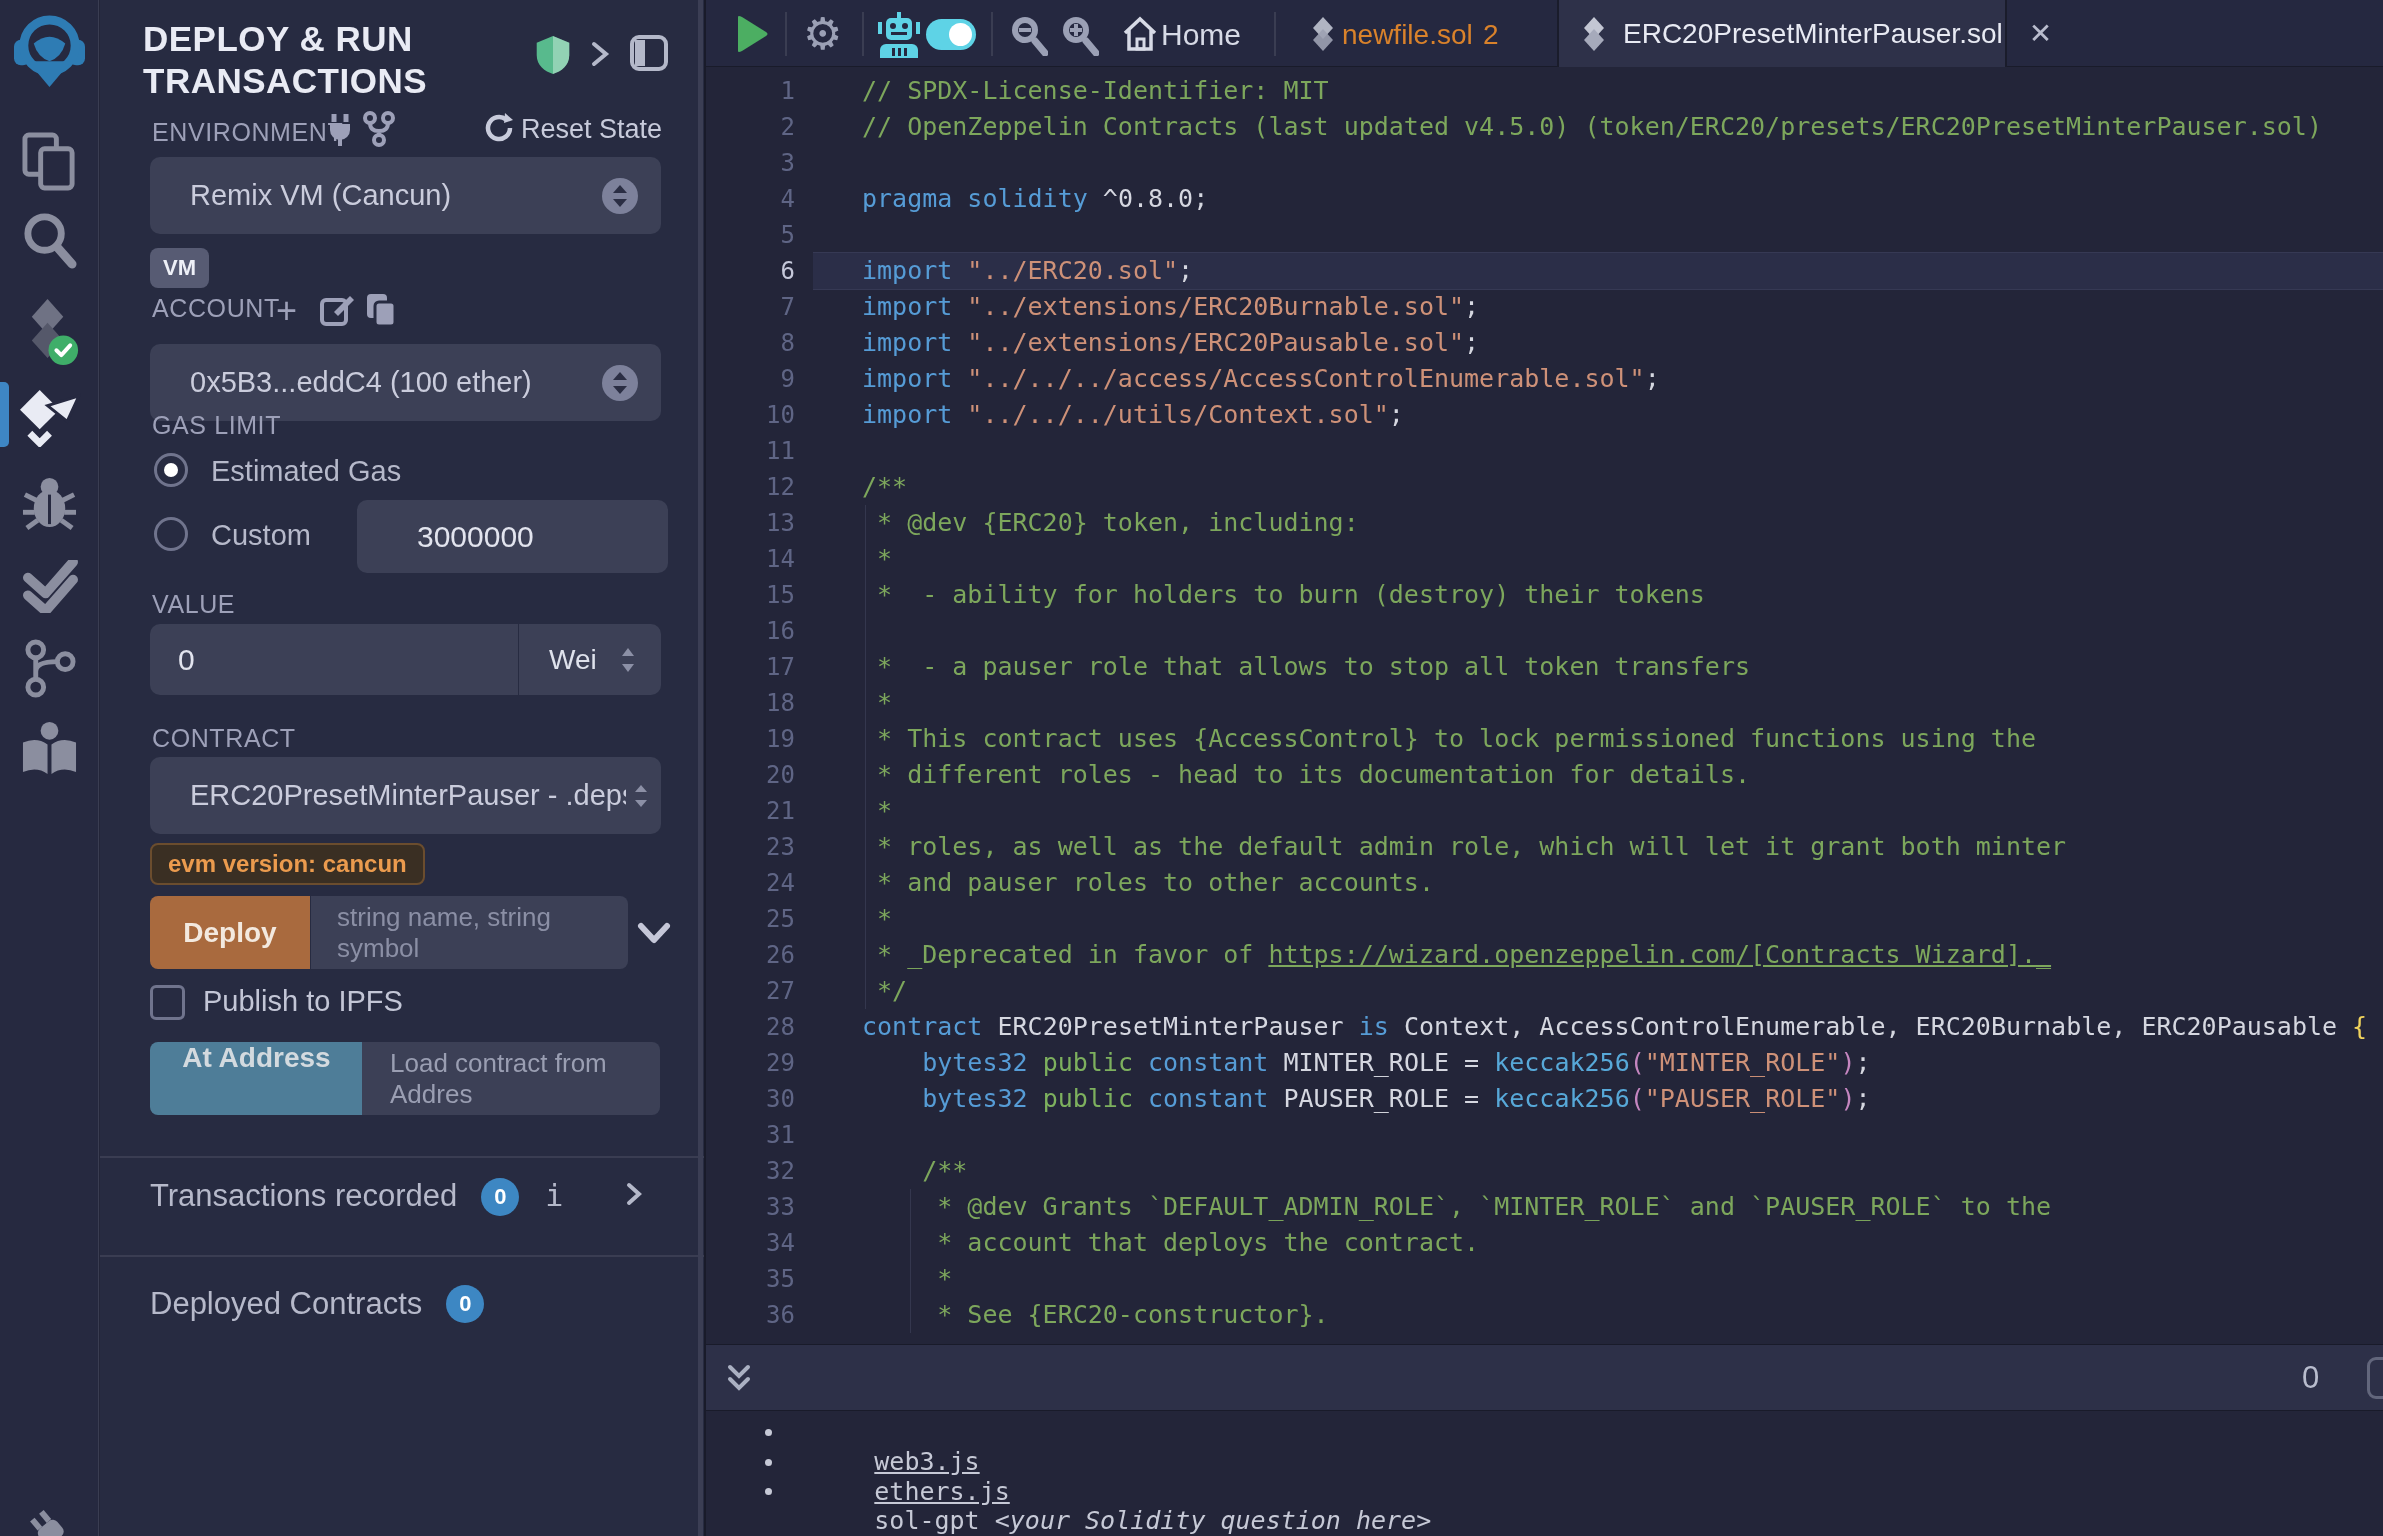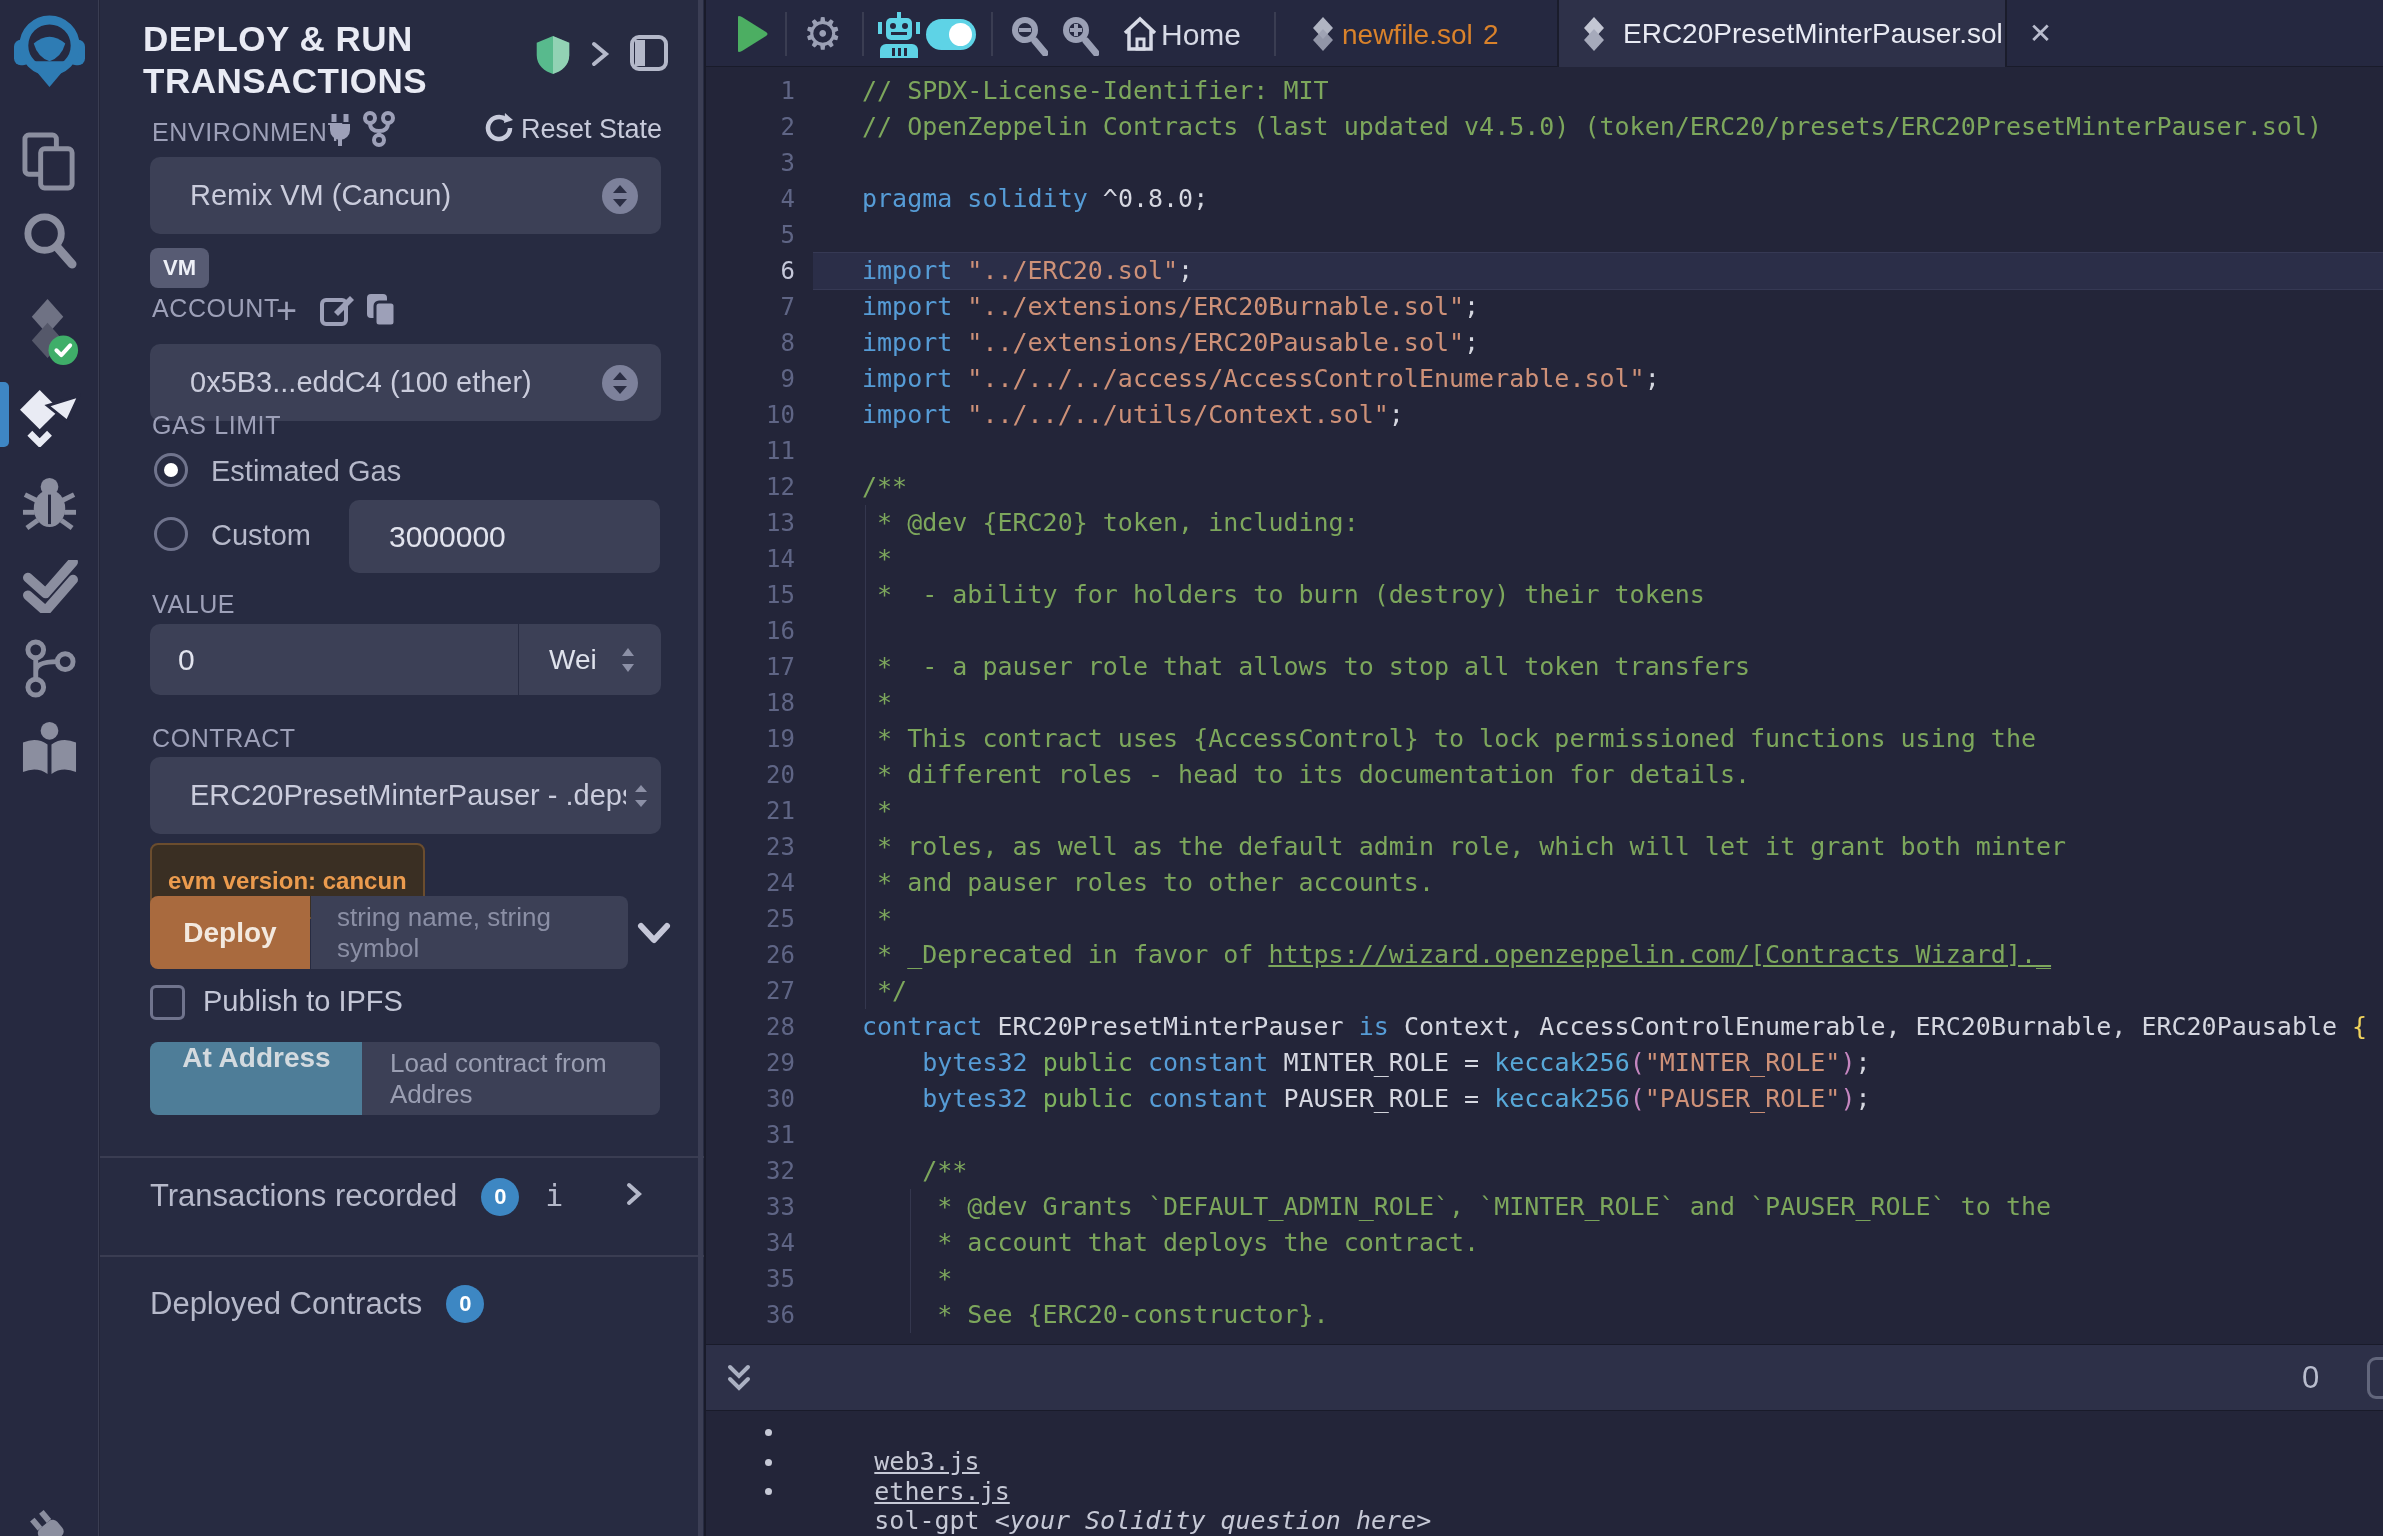--- a/index.html
+++ b/index.html
@@ -32,21 +32,21 @@
   .radio { width:34px; height:34px; border-radius:50%; border:3px solid #70748d; position:absolute; }
   .radio.sel::after { content:""; position:absolute; left:7px; top:7px; width:14px; height:14px;
     border-radius:50%; background:#ffffff; }
   .rlabel { position:absolute; color:#b6b9ca; font-size:29px; }
   .pinput { position:absolute; background:#3c4056; border-radius:10px; color:#e2e4ee;
     font-size:30px; display:flex; align-items:center; }
   .count-badge { background:#3d87c3; color:#fff; font-size:22px; font-weight:700;
     width:38px; height:38px; border-radius:50%; display:flex; align-items:center; justify-content:center; }
   .pdivider { position:absolute; left:0; width:604px; height:2px; background:#3a3d52; }
   .evm-badge { position:absolute; left:50px; top:843px; background:#3a2f23; border:2px solid #6b4d2e;
-    color:#eb9b4e; font-size:24px; font-weight:700; padding:22px 16px; border-radius:8px; }
+    color:#eb9b4e; font-size:24px; font-weight:700; padding:5px 16px; border-radius:8px; }
   .btn-deploy { position:absolute; left:50px; top:896px; width:160px; height:73px; background:#a96a3e;
     border-radius:8px 0 0 8px; color:#f3e9df; font-size:28px; font-weight:700;
     display:flex; align-items:center; justify-content:center; }
   .deploy-input { position:absolute; left:211px; top:896px; width:317px; height:73px; background:#3c4056;
     border-radius:0 8px 8px 0; color:#8b8fa5; font-size:26px; display:flex; align-items:center;
     padding-left:26px; }
   .btn-ataddr { position:absolute; left:50px; top:1042px; width:213px; height:73px; background:#4e7d98;
     border-radius:8px 0 0 8px; color:#d3dadf; font-size:28px; font-weight:700;
     display:flex; align-items:flex-start; justify-content:center; }
   .ataddr-input { position:absolute; left:262px; top:1042px; width:298px; height:73px; background:#3c4056;
@@ -274,21 +274,21 @@
         <path d="M12 22 L19 30 L26 22 Z" fill="#2b2e44"></path>
       </svg>
     </span>
   </div>
 
   <div class="abs seclabel" style="left:52px; top:411px">GAS LIMIT</div>
   <div class="radio sel" style="left:54px; top:453px"></div>
   <div class="rlabel" style="left:111px; top:455px">Estimated Gas</div>
   <div class="radio" style="left:54px; top:517px"></div>
   <div class="rlabel" style="left:111px; top:519px">Custom</div>
-  <div class="pinput" style="left:249px; top:500px; width:311px; height:73px; padding-left:40px">
+  <div class="pinput" style="left:257px; top:500px; width:311px; height:73px; padding-left:60px">
     <span>3000000</span>
   </div>
 
   <div class="abs seclabel" style="left:52px; top:590px">VALUE</div>
   <div class="pinput" style="left:50px; top:624px; width:368px; height:71px; padding-left:28px; border-radius:10px 0 0 10px">
     <span>0</span>
   </div>
   <div class="pinput" style="left:419px; top:624px; width:142px; height:71px; padding-left:30px; border-radius:0 10px 10px 0">
     <span style="font-size:28px; color:#dfe2ec">Wei</span>
     <span style="margin-left:22px">

